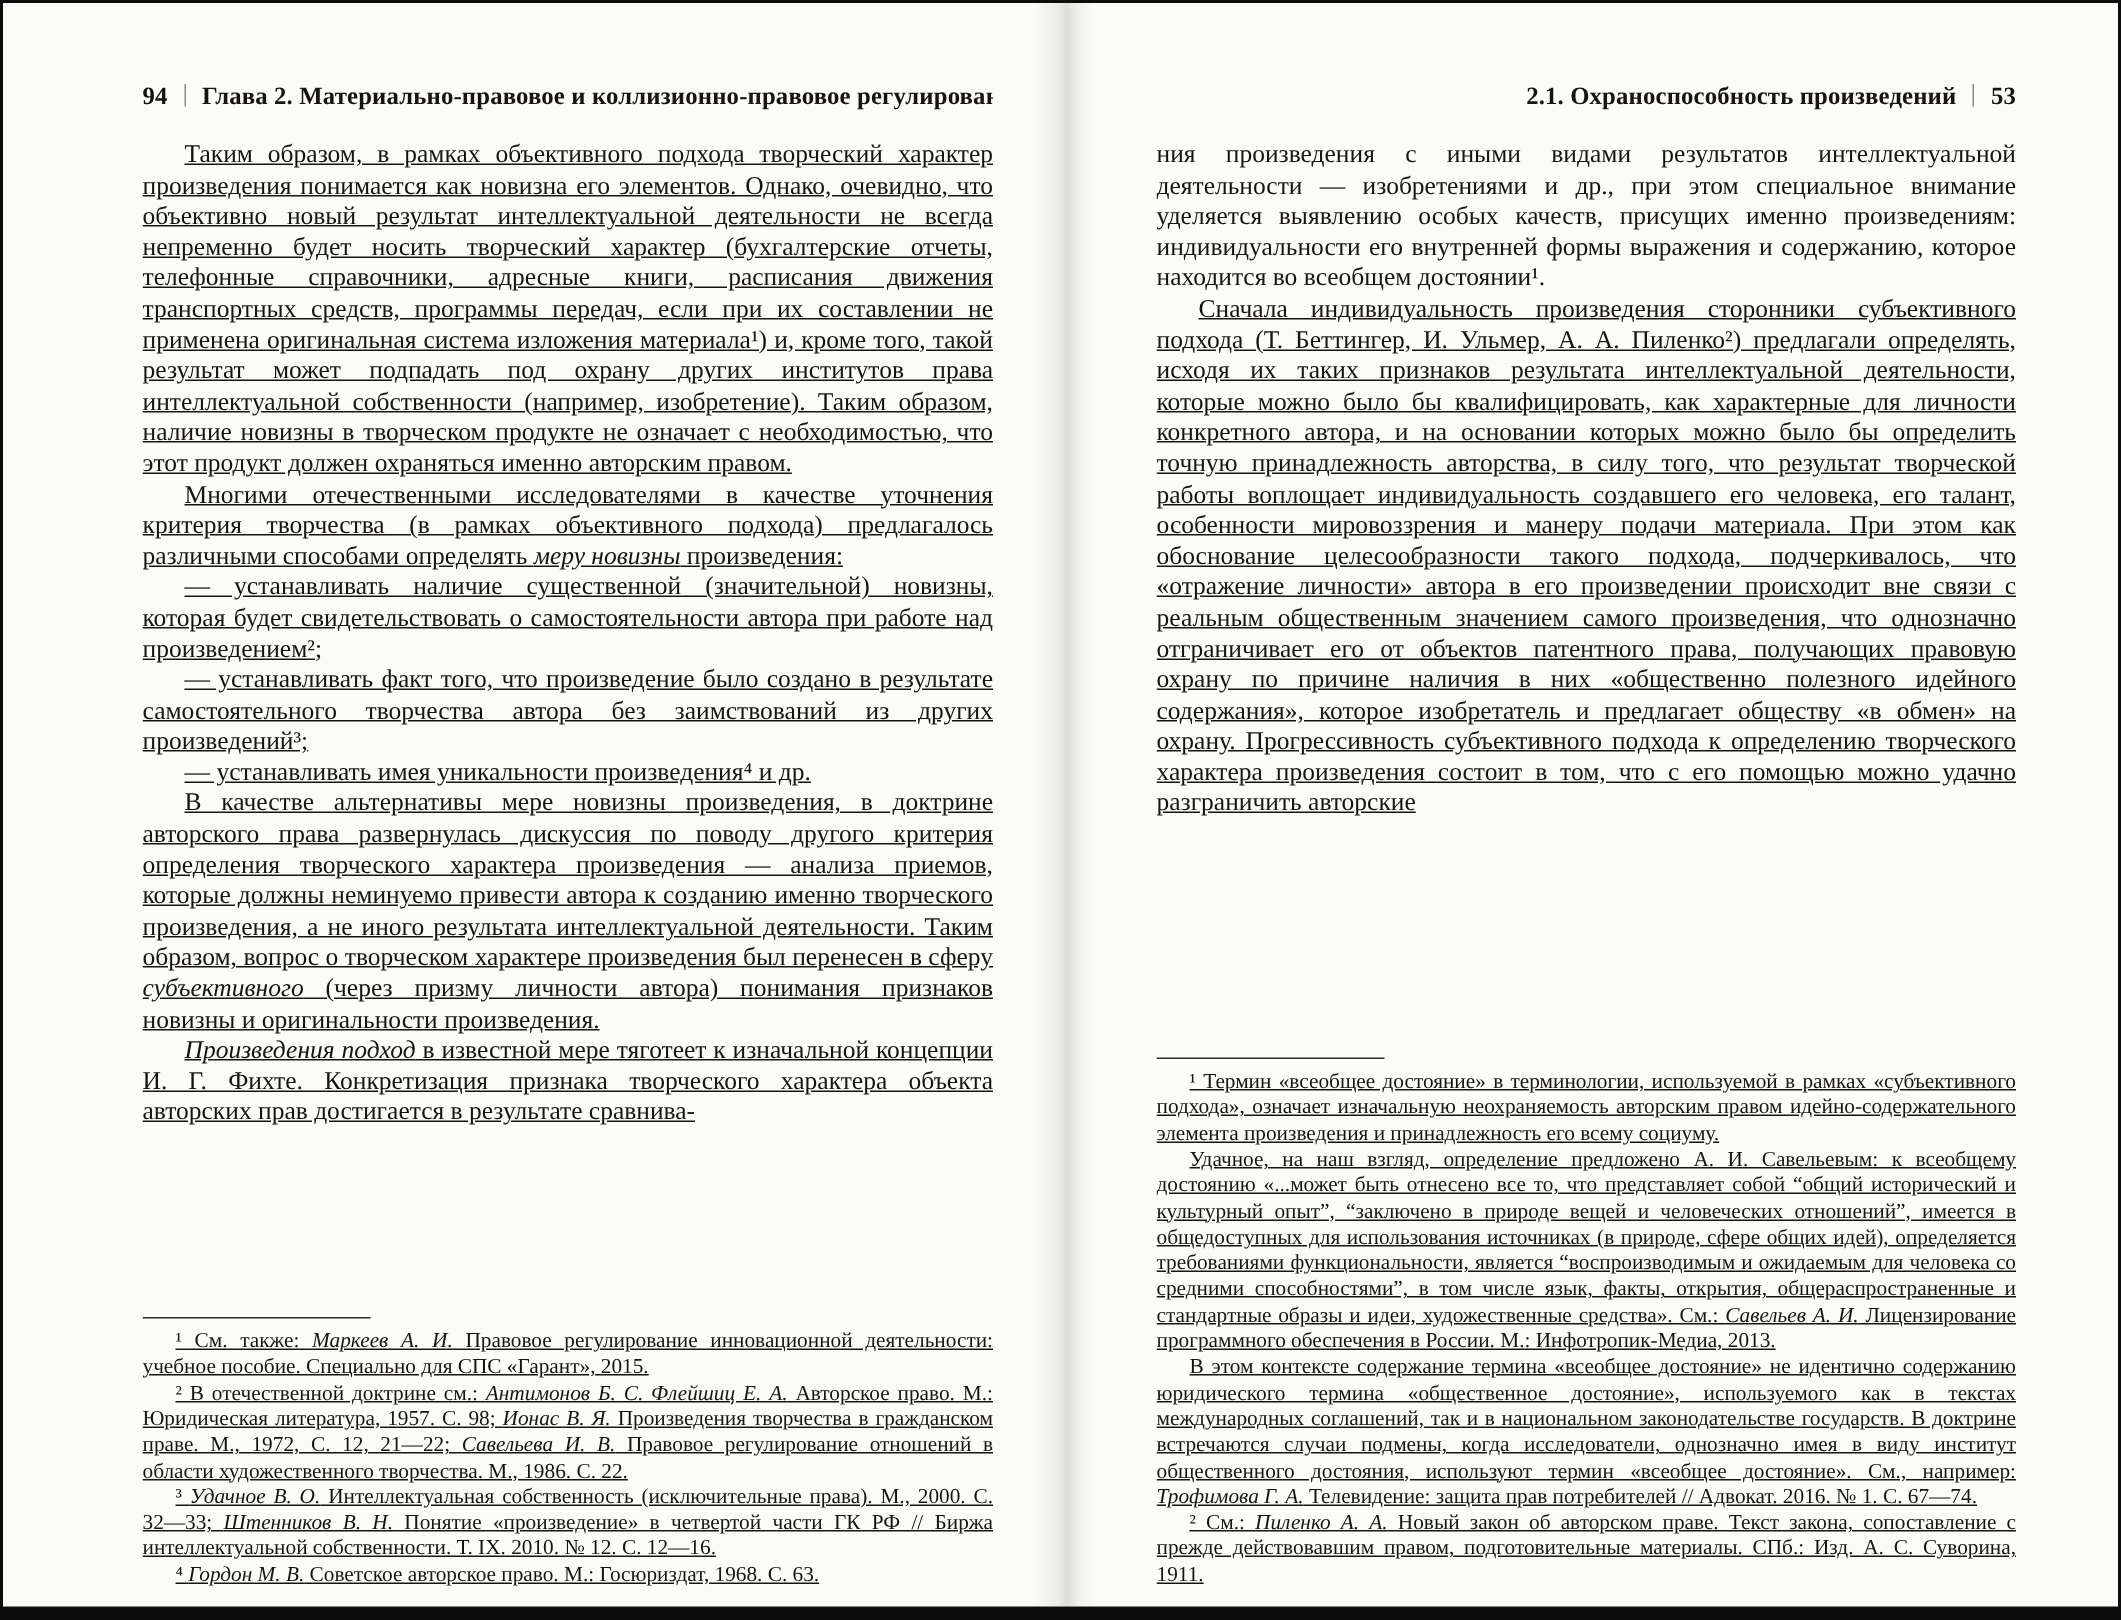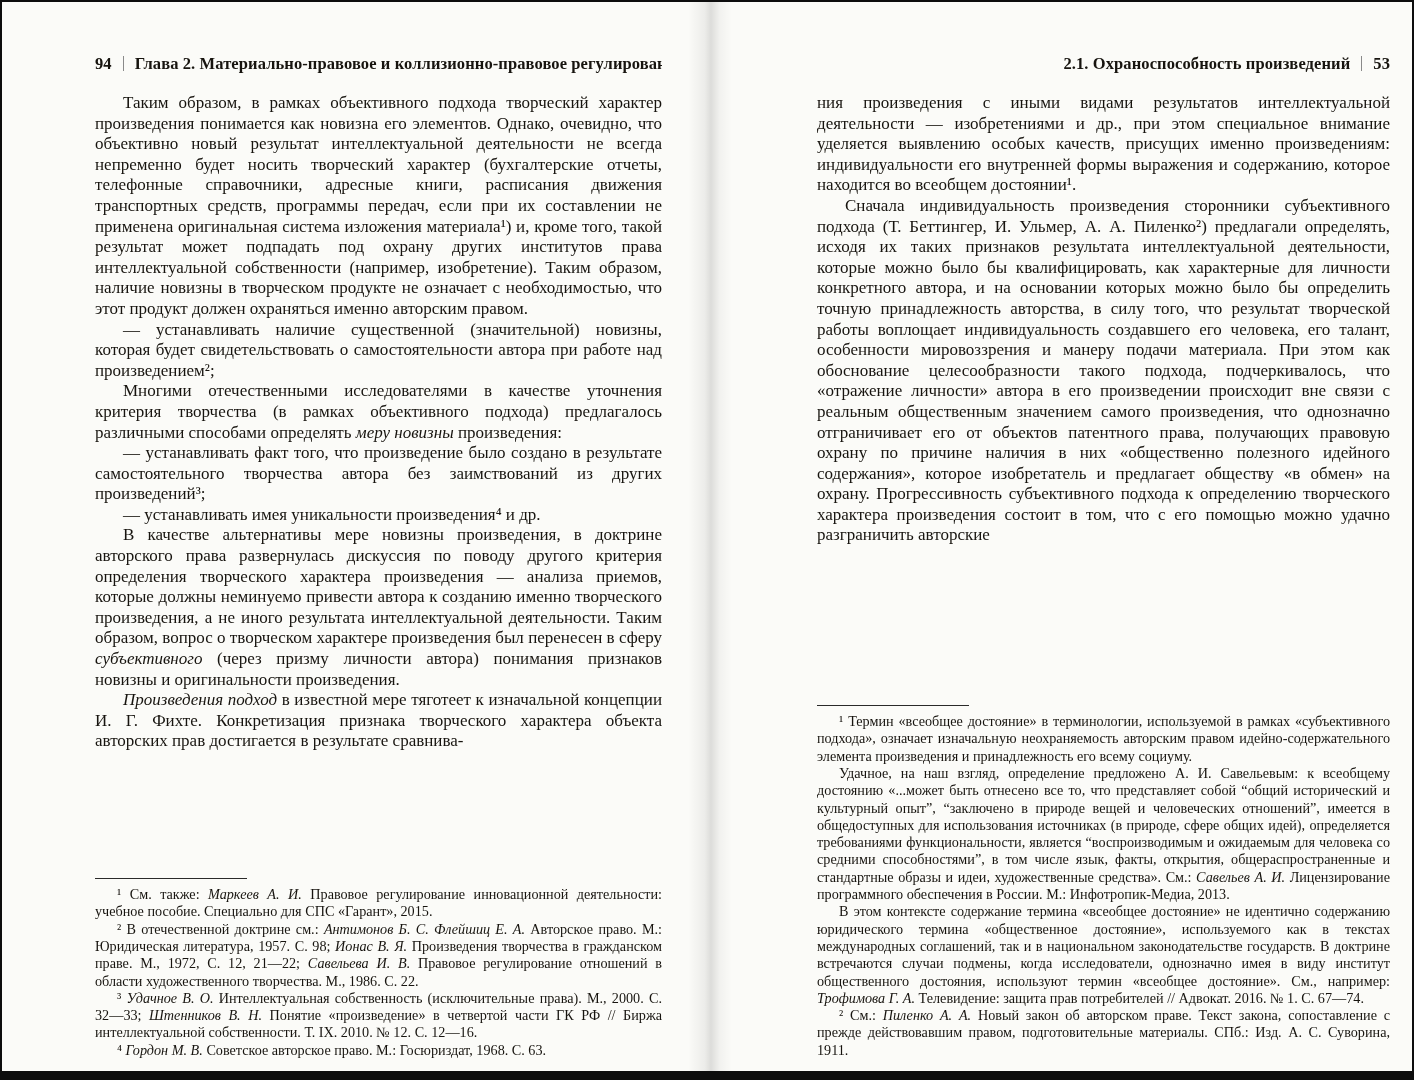--- a/index.html
+++ b/index.html
@@ -18,63 +18,63 @@
     position:absolute; left:686px; top:0; bottom:0; width:44px;
     background:linear-gradient(90deg, rgba(0,0,0,0) 0%, rgba(0,0,0,0.06) 38%,
       rgba(0,0,0,0.12) 52%, rgba(0,0,0,0.04) 72%, rgba(0,0,0,0) 100%);
     pointer-events:none;
   }
   .page {
     position:absolute; top:52px; height:1005px;
     display:flex; flex-direction:column; overflow:hidden;
   }
   .page.left  { left:93px;  width:567px; }
-  .page.right { left:815px; width:573px;align-items:flex-end; }
+  .page.right { left:769px; width:573px;align-items:flex-end; }
 
   .running-head {
     font-size:16.5px; font-weight:bold; white-space:nowrap;
     margin-bottom:19px; letter-spacing:0.1px;
   }
   .running-head.right-head { text-align:right; }
   .headbar {
     display:inline-block; width:1px; height:15px; background:#8a8a8a;
     margin:0 11px; vertical-align:-2px;
   }
 
   .pagebody {
     font-size:17px; line-height:20.6px; text-align:justify;
     hyphens:auto; -webkit-hyphens:auto;
   }
   .bp { margin:0; }
-  .bp.ind { text-indent:28px; }
+  .bp.ind { text-indent:28px;text-decoration:underline; }
   em { font-style:italic; }
 
   .footnotes { margin-top:auto; padding-top:6px; }
   .fn-rule { width:152px; border-top:1.5px solid #2a2a2a; margin-bottom:7px; }
   .fn-body {
     font-size:14.2px; line-height:17.3px; text-align:justify;
     hyphens:auto; -webkit-hyphens:auto;
   }
-  .fn { margin:0; }
+  .fn { margin:0;text-decoration:underline; }
   .fn.ind { text-indent:22px; }
 </style>
 </head>
 <body>
 
 <div class="sheet">
   <div class="gutter"></div>
 
   <section class="page left">
     <header class="running-head left-head">
       <span class="pagenum">94</span><span class="headbar"></span><span class="headtitle">Глава 2.  Материально-правовое и коллизионно-правовое регулирование...</span>
     </header>
     <div class="pagebody">
         <p class="bp ind"><span>Таким образом, в рамках объективного подхода творческий характер произведения понимается как новизна его элементов. Однако, очевидно, что объективно новый результат интеллектуальной деятельности не всегда непременно будет носить творческий характер (бухгалтерские отчеты, телефонные справочники, адресные книги, расписания движения транспортных средств, программы передач, если при их составлении не применена оригинальная система изложения материала¹) и, кроме того, такой результат может подпадать под охрану других институтов права интеллектуальной собственности (например, изобретение). Таким образом, наличие новизны в творческом продукте не означает с необходимостью, что этот продукт должен охраняться именно авторским правом.</span></p>
+        <p class="bp ind"><span>Многими отечественными исследователями в качестве уточнения критерия творчества (в рамках объективного подхода) предлагалось различными способами определять </span><em>меру новизны</em><span> произведения:</span></p>
         <p class="bp ind"><span>— устанавливать наличие существенной (значительной) новизны, которая будет свидетельствовать о самостоятельности автора при работе над произведением²;</span></p>
-        <p class="bp ind"><span>Многими отечественными исследователями в качестве уточнения критерия творчества (в рамках объективного подхода) предлагалось различными способами определять </span><em>меру новизны</em><span> произведения:</span></p>
         <p class="bp ind"><span>— устанавливать факт того, что произведение было создано в результате самостоятельного творчества автора без заимствований из других произведений³;</span></p>
         <p class="bp ind"><span>— устанавливать имея уникальности произведения⁴ и др.</span></p>
         <p class="bp ind"><span>В качестве альтернативы мере новизны произведения, в доктрине авторского права развернулась дискуссия по поводу другого критерия определения творческого характера произведения — анализа приемов, которые должны неминуемо привести автора к созданию именно творческого произведения, а не иного результата интеллектуальной деятельности. Таким образом, вопрос о творческом характере произведения был перенесен в сферу </span><em>субъективного</em><span> (через призму личности автора) понимания признаков новизны и оригинальности произведения.</span></p>
         <p class="bp ind"><em>Произведения подход</em><span> в известной мере тяготеет к изначальной концепции И. Г. Фихте. Конкретизация признака творческого характера объекта авторских прав достигается в результате сравнива-</span></p>
       </div>
     <div class="footnotes">
       <div class="fn-rule"></div>
       <div class="fn-body">
           <p class="fn ind"><span>¹ См. также: </span><em>Маркеев А. И.</em><span> Правовое регулирование инновационной деятельности: учебное пособие. Специально для СПС «Гарант», 2015.</span></p>
           <p class="fn ind"><span>² В отечественной доктрине см.: </span><em>Антимонов Б. С. Флейшиц Е. А.</em><span> Авторское право. М.: Юридическая литература, 1957. С. 98; </span><em>Ионас В. Я.</em><span> Произведения творчества в гражданском праве. М., 1972, С. 12, 21—22; </span><em>Савельева И. В.</em><span> Правовое регулирование отношений в области художественного творчества. М., 1986. С. 22.</span></p>

